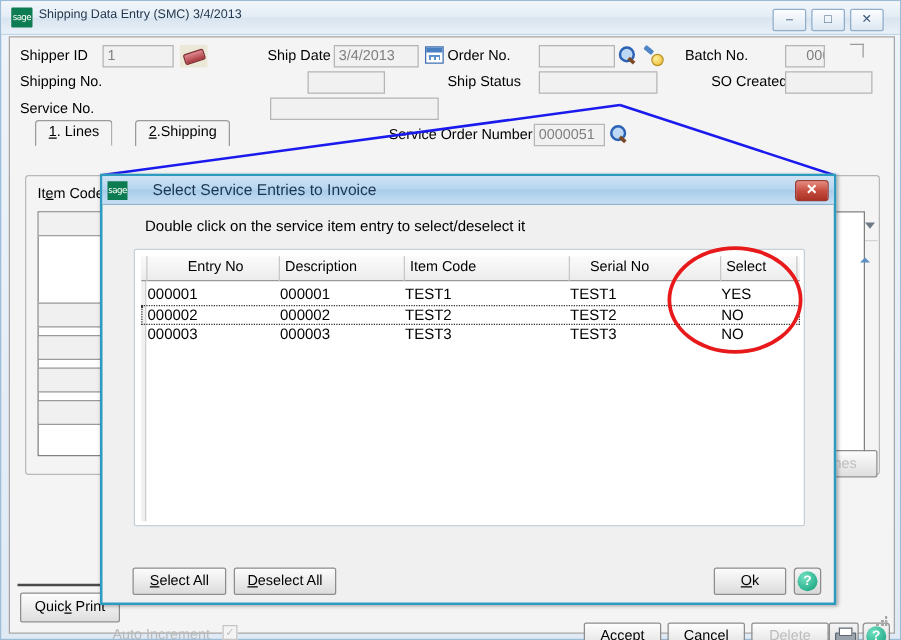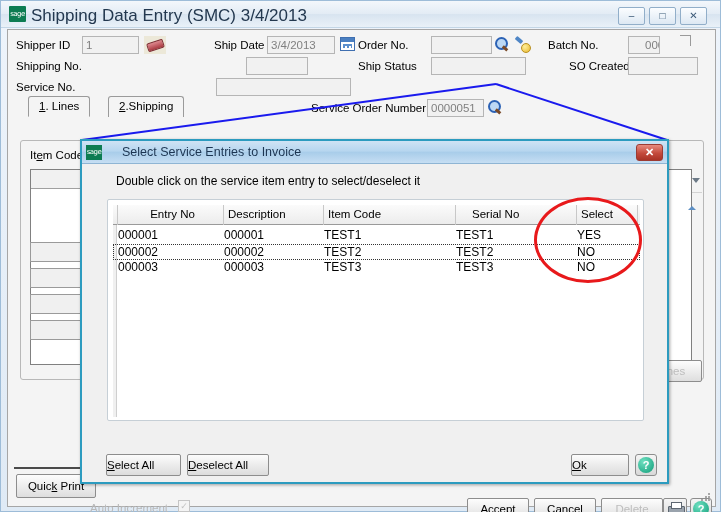--- a/index.html
+++ b/index.html
@@ -25,21 +25,21 @@
     border-bottom: 1px solid #c3d6e6;
   }
   #title-logo {
     position: absolute; left: 8px; top: 5px; width: 17px; height: 16px;
     background: #0d7c52; border-radius: 1px;
     color: #fff; font-size: 7px; line-height: 16px; text-align: center;
     font-family: "DejaVu Sans", sans-serif; letter-spacing: -0.5px;
   }
   #title-text {
     position: absolute; left: 30px; top: 5px;
-    font-size: 17px; color: #23384f; white-space: nowrap;
+    font-size: 10px; color: #23384f; white-space: nowrap;
   }
   .winbtn {
     position: absolute; top: 6px; width: 27px; height: 18px;
     background: linear-gradient(#fbfdff, #dde8f3);
     border: 1px solid #91aec9; border-radius: 2px;
   }
   .winbtn .g { position: absolute; left: 0; right: 0; top: 0; bottom: 0;
     text-align: center; line-height: 16px; font-size: 10px; color: #3c5a78; }
   #btn-min { left: 617px; }
   #btn-max { left: 648px; }
@@ -275,21 +275,21 @@
     position: absolute; left: 533px; top: 196px; width: 108px; height: 86px;
     border: 3px solid #e8191b; border-radius: 50%;
     background: transparent; pointer-events: none;
   }
 
   
   .dlgbtn {
     position: absolute; height: 22px;
     background: linear-gradient(#fcfcfc, #dcdcdc);
     border: 1px solid #8d8d8d; border-radius: 2px;
-    font-size: 11.5px; line-height: 20px; text-align: left;
+    font-size: 11.5px; line-height: 20px; text-align: center;
   }
   .dlgbtn u { text-decoration: underline; }
 </style>
 </head>
 <body>
 
 <div id="app-window">
 
   <div id="titlebar">
     <div id="title-logo">sage</div>

